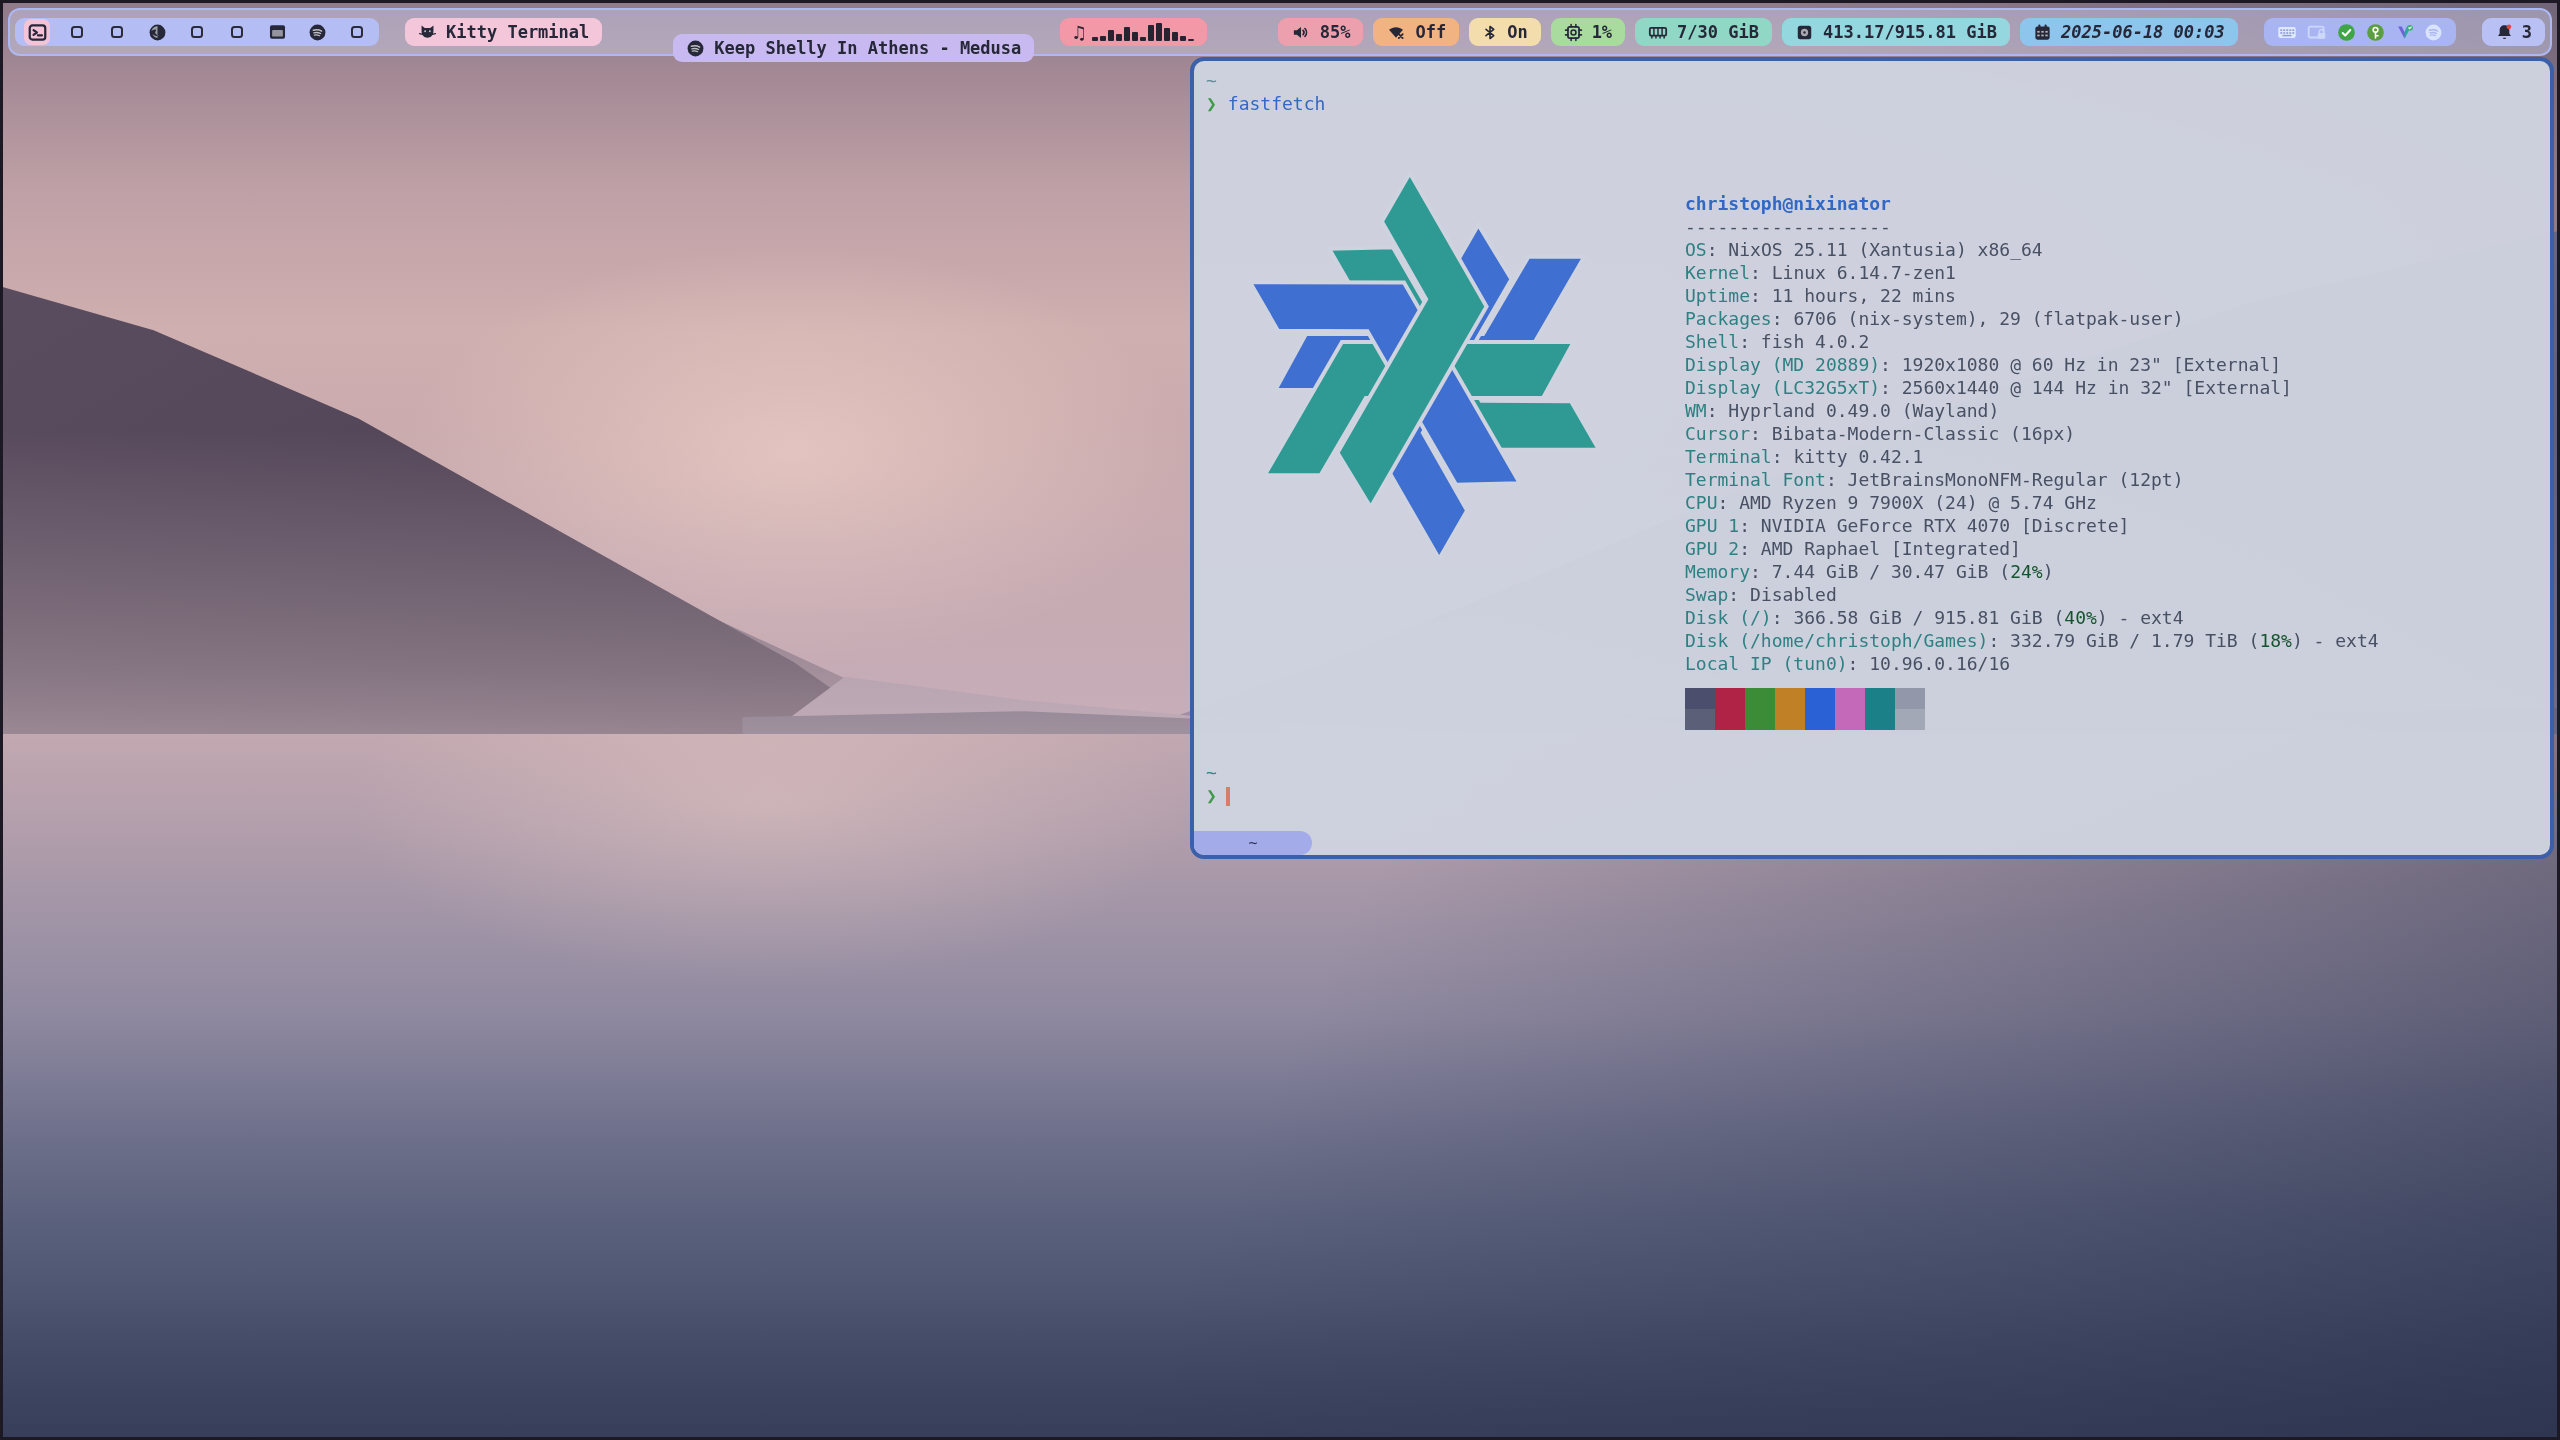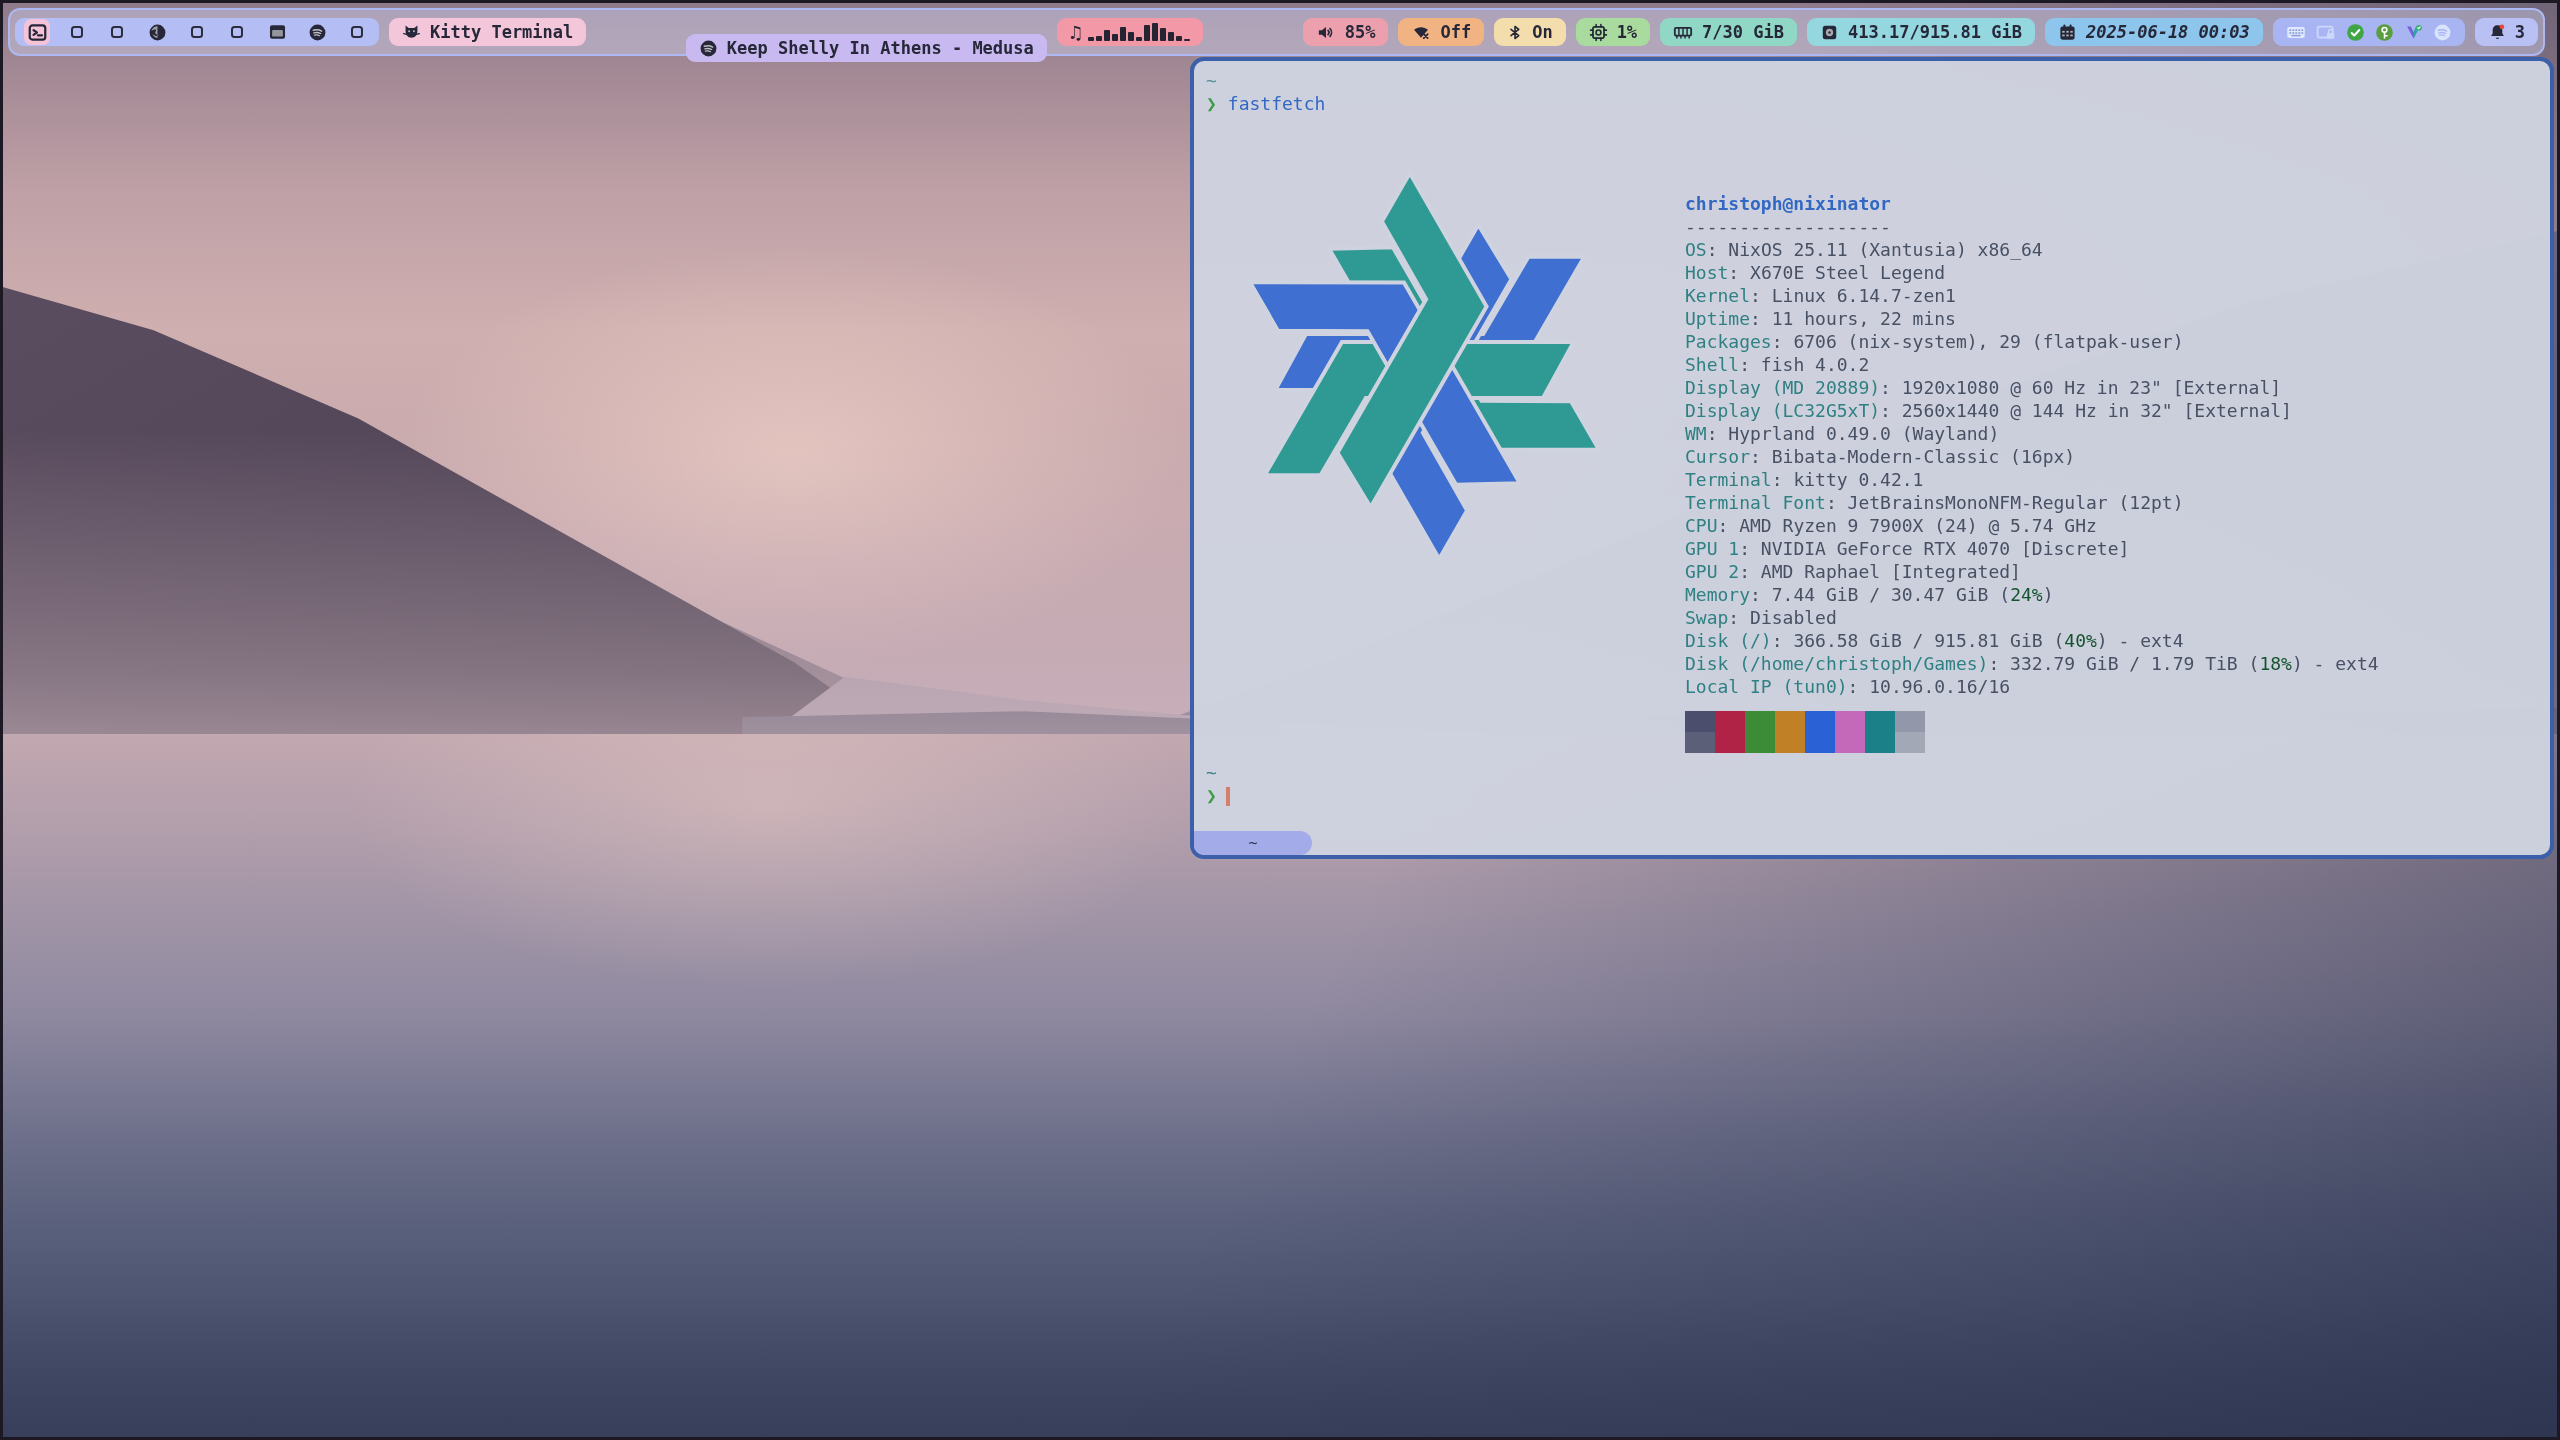--- a/index.html
+++ b/index.html
@@ -59,22 +59,22 @@
     background:linear-gradient(180deg, rgba(194,168,176,.1) 0%, rgba(130,128,154,.25) 40%, rgba(70,78,106,.6) 80%, rgba(52,60,88,.8) 100%);
   }
   .corner-shade {
     position:absolute; inset:0;
     background:linear-gradient(115deg, rgba(45,52,80,0) 55%, rgba(45,52,80,.35) 82%, rgba(40,46,72,.55) 100%);
   }
   .frame { position:absolute; inset:0; box-shadow:inset 0 0 0 3px #1c1824; pointer-events:none; z-index:99; }
 
   
   .topbar {
-    position:absolute; left:8px; right:15px; top:8px; height:48px;
-    display:flex; align-items:center; gap:10px; padding:0 5px;
+    position:absolute; left:8px; right:8px; top:8px; height:48px;
+    display:flex; align-items:center; gap:26px; padding:0 5px;
     background:rgba(206,209,238,.45);
     border:2px solid rgba(173,185,246,.95);
     border-radius:12px; z-index:10;
   }
   .pill {
     display:flex; align-items:center; gap:9px; height:28px; padding:0 13px;
     border-radius:9px; font-size:17px; font-weight:700; color:#262839;
     white-space:nowrap; flex:0 0 auto;
   }
   .spacer { flex:1 1 0; }
@@ -397,21 +397,20 @@
             <path d="M-112 18L62 18L120 -82L78 -82L44 -24L-89 -24Z" transform="rotate(180)" fill="#2f9a94" stroke="#ced3df" stroke-width="3"></path>
             <path d="M-112 18L62 18L120 -82L78 -82L44 -24L-89 -24Z" transform="rotate(240)" fill="#3f6fd1" stroke="#ced3df" stroke-width="3"></path>
             <path d="M-112 18L62 18L120 -82L78 -82L44 -24L-89 -24Z" transform="rotate(300)" fill="#2f9a94" stroke="#ced3df" stroke-width="3"></path>
           </g>
       </svg>
       <div class="ff-info">
         <div class="ff-title">christoph@nixinator</div>
         <div class="ff-sep">-------------------</div>
         <div id="ff-lines">
             <div class="ff-line"><span class="ff-label">OS</span><span class="ff-val">:</span><span class="ff-val"> NixOS 25.11 (Xantusia) x86_64</span></div>
-            <div class="ff-line"><span class="ff-label">Host</span><span class="ff-val">:</span><span class="ff-val"> X670E Steel Legend</span></div>
             <div class="ff-line"><span class="ff-label">Kernel</span><span class="ff-val">:</span><span class="ff-val"> Linux 6.14.7-zen1</span></div>
             <div class="ff-line"><span class="ff-label">Uptime</span><span class="ff-val">:</span><span class="ff-val"> 11 hours, 22 mins</span></div>
             <div class="ff-line"><span class="ff-label">Packages</span><span class="ff-val">:</span><span class="ff-val"> 6706 (nix-system), 29 (flatpak-user)</span></div>
             <div class="ff-line"><span class="ff-label">Shell</span><span class="ff-val">:</span><span class="ff-val"> fish 4.0.2</span></div>
             <div class="ff-line"><span class="ff-label">Display (MD 20889)</span><span class="ff-val">:</span><span class="ff-val"> 1920x1080 @ 60 Hz in 23" [External]</span></div>
             <div class="ff-line"><span class="ff-label">Display (LC32G5xT)</span><span class="ff-val">:</span><span class="ff-val"> 2560x1440 @ 144 Hz in 32" [External]</span></div>
             <div class="ff-line"><span class="ff-label">WM</span><span class="ff-val">:</span><span class="ff-val"> Hyprland 0.49.0 (Wayland)</span></div>
             <div class="ff-line"><span class="ff-label">Cursor</span><span class="ff-val">:</span><span class="ff-val"> Bibata-Modern-Classic (16px)</span></div>
             <div class="ff-line"><span class="ff-label">Terminal</span><span class="ff-val">:</span><span class="ff-val"> kitty 0.42.1</span></div>
             <div class="ff-line"><span class="ff-label">Terminal Font</span><span class="ff-val">:</span><span class="ff-val"> JetBrainsMonoNFM-Regular (12pt)</span></div>

